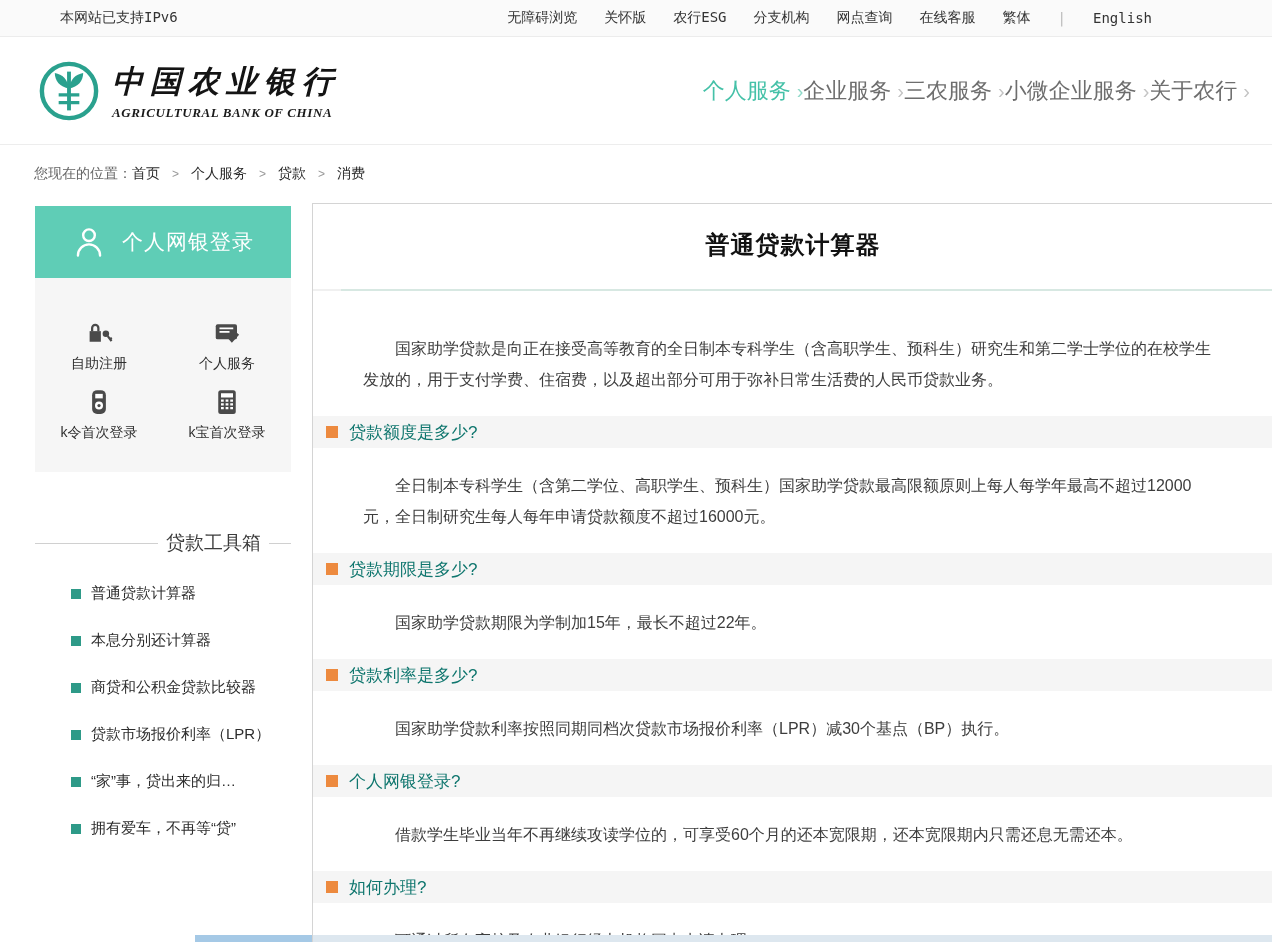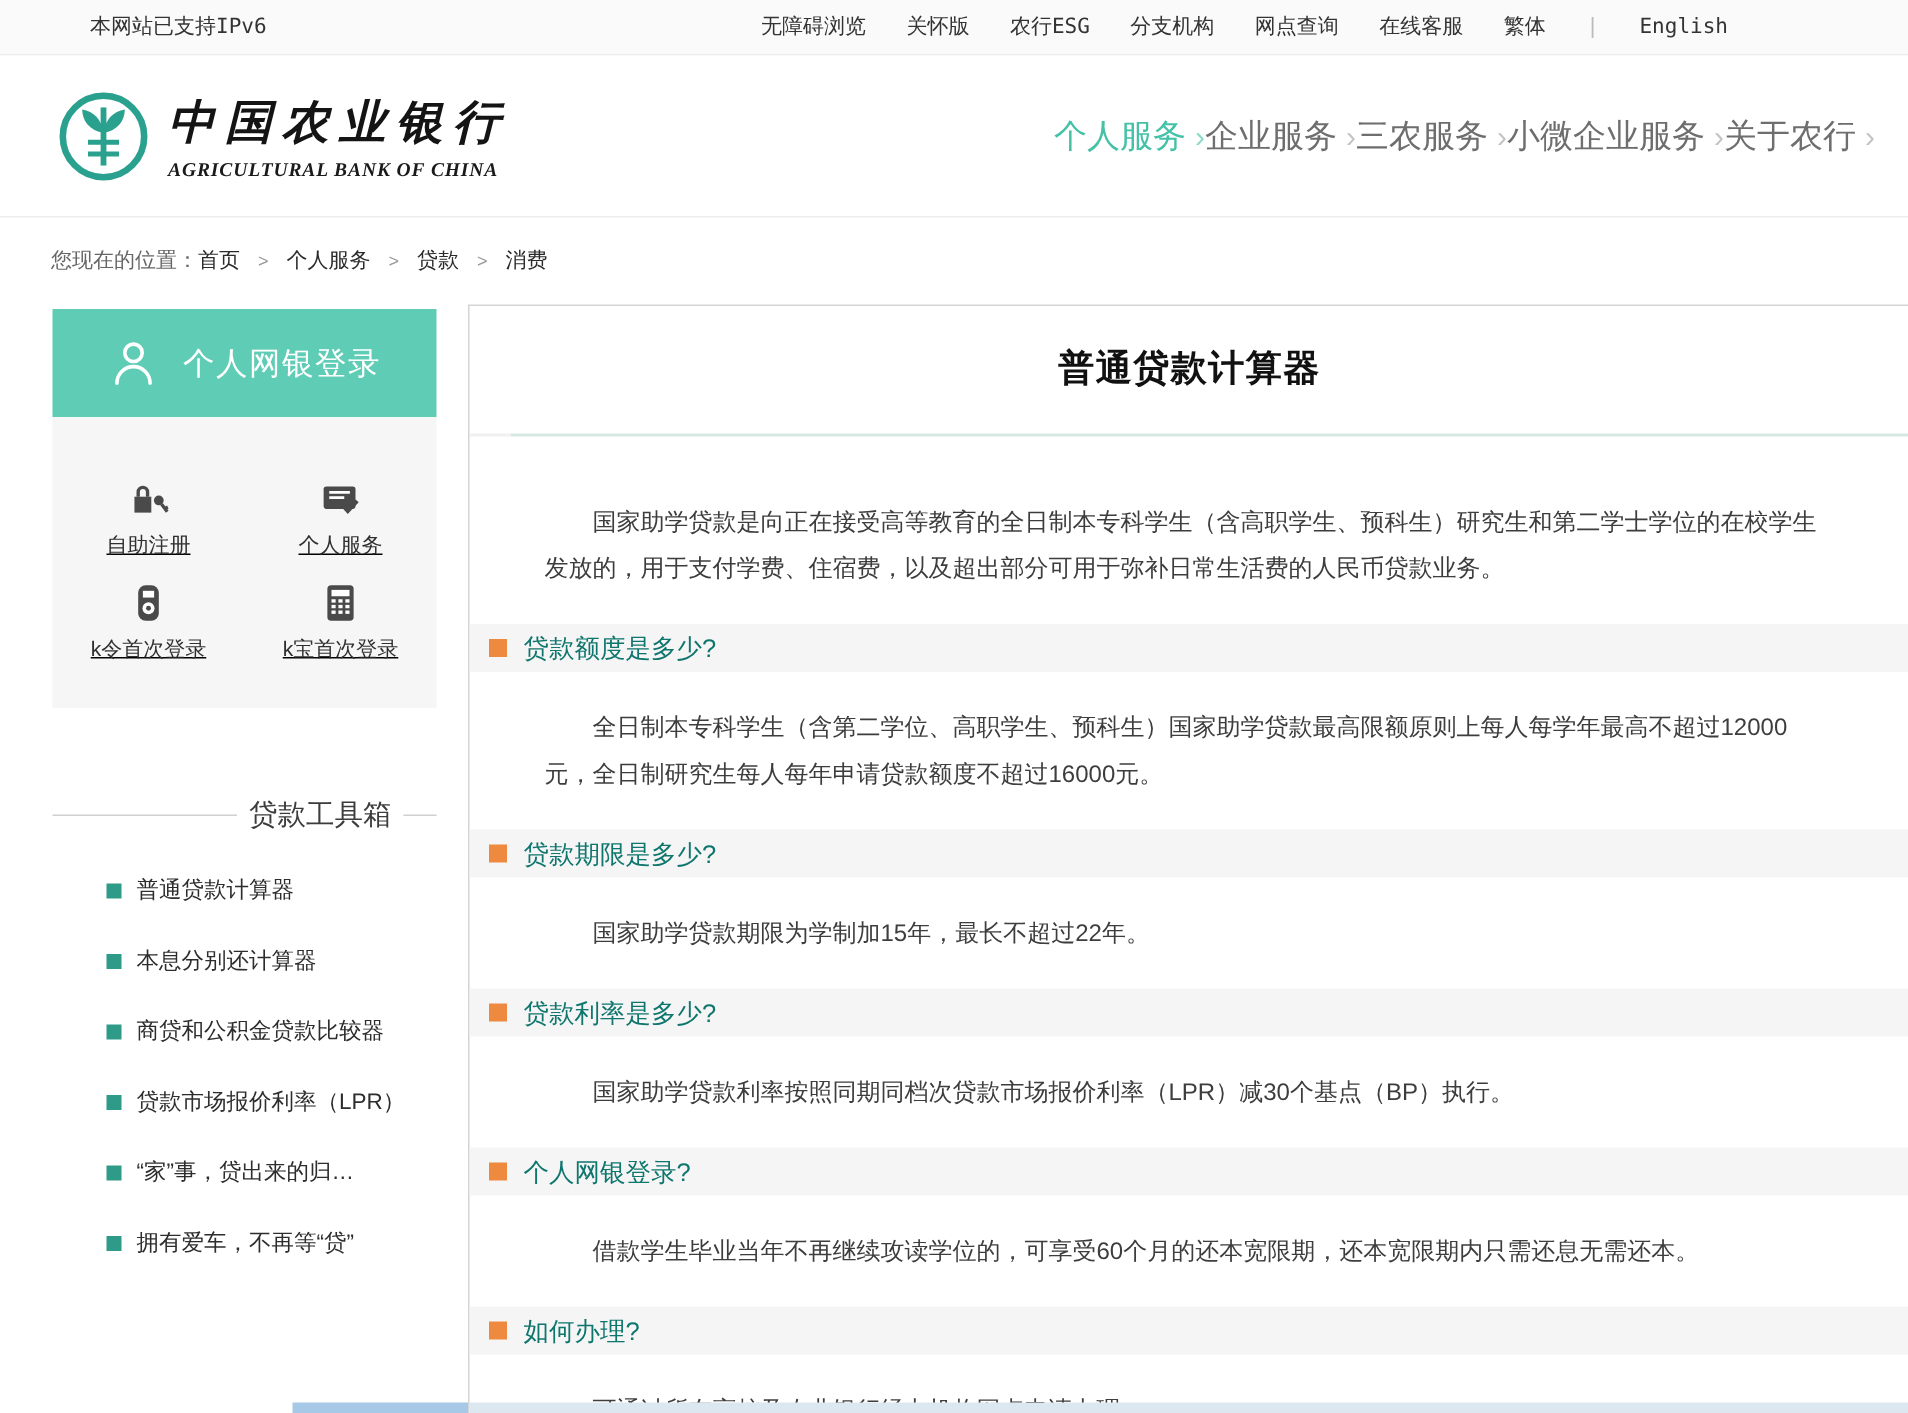--- a/index.html
+++ b/index.html
@@ -46,21 +46,21 @@
   .main{ position:relative; height:739px; }
   .sidebar{ position:absolute; left:35px; top:3px; width:256px; }
   .content{ position:absolute; left:312px; top:0; right:-2px; bottom:-2px;
     background:#fff; border:1px solid #d4d4d4; overflow:hidden; }
 
   
   .login-btn{ height:72px; background:var(--teal); display:flex; align-items:center;
     justify-content:center; gap:16px; cursor:pointer; }
   .login-btn svg{ width:34px; height:34px; }
   .login-btn span{ color:#fff; font-size:21px; letter-spacing:1px; }
-  .quick-panel{ background:#f6f6f6; padding:26px 0 30px; display:flex; flex-wrap:wrap;text-decoration:underline; }
+  .quick-panel{ background:#f6f6f6; padding:26px 0 30px; display:flex; flex-wrap:wrap; }
   .qlink{ width:50%; display:flex; flex-direction:column; align-items:center; cursor:pointer; padding-top:14px; }
   .qlink svg{ width:30px; height:30px; }
   .qlink span{ margin-top:7px; font-size:14px; color:#2f2f2f; }
   .side-title{ display:flex; align-items:center; margin-top:58px; }
   .side-title .l1{ flex:1; height:1px; background:#d0d0d0; }
   .side-title .tt{ font-size:19px; color:#3c3c3c; margin:0 8px; }
   .side-title .l2{ width:22px; height:1px; background:#d0d0d0; }
   .side-list{ list-style:none; margin-top:14px; }
   .side-list li{ display:flex; align-items:center; margin-top:28px; padding-left:36px; cursor:pointer; }
   .side-list .bul{ width:10px; height:10px; background:var(--bullet-teal); flex:none; }

